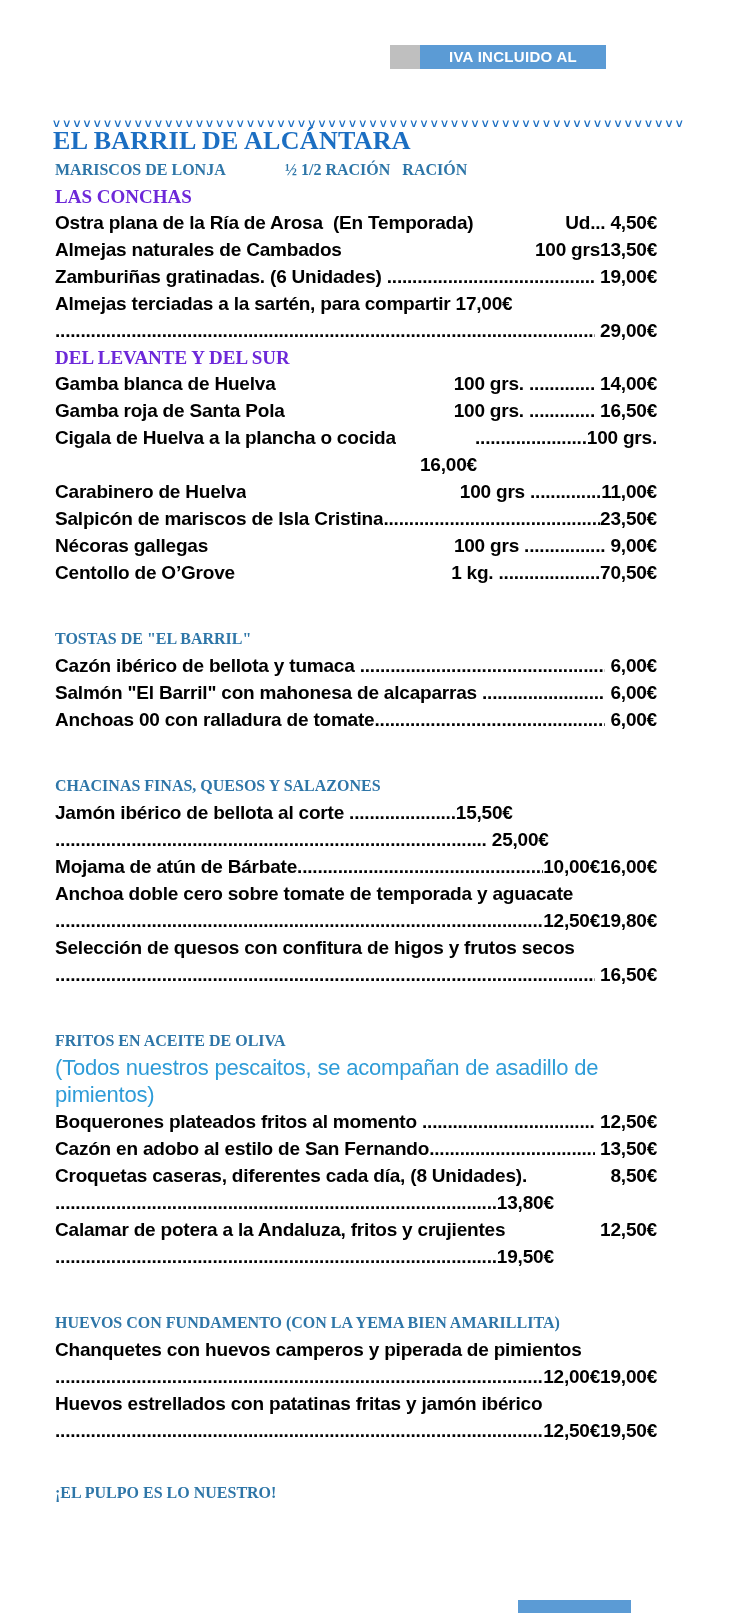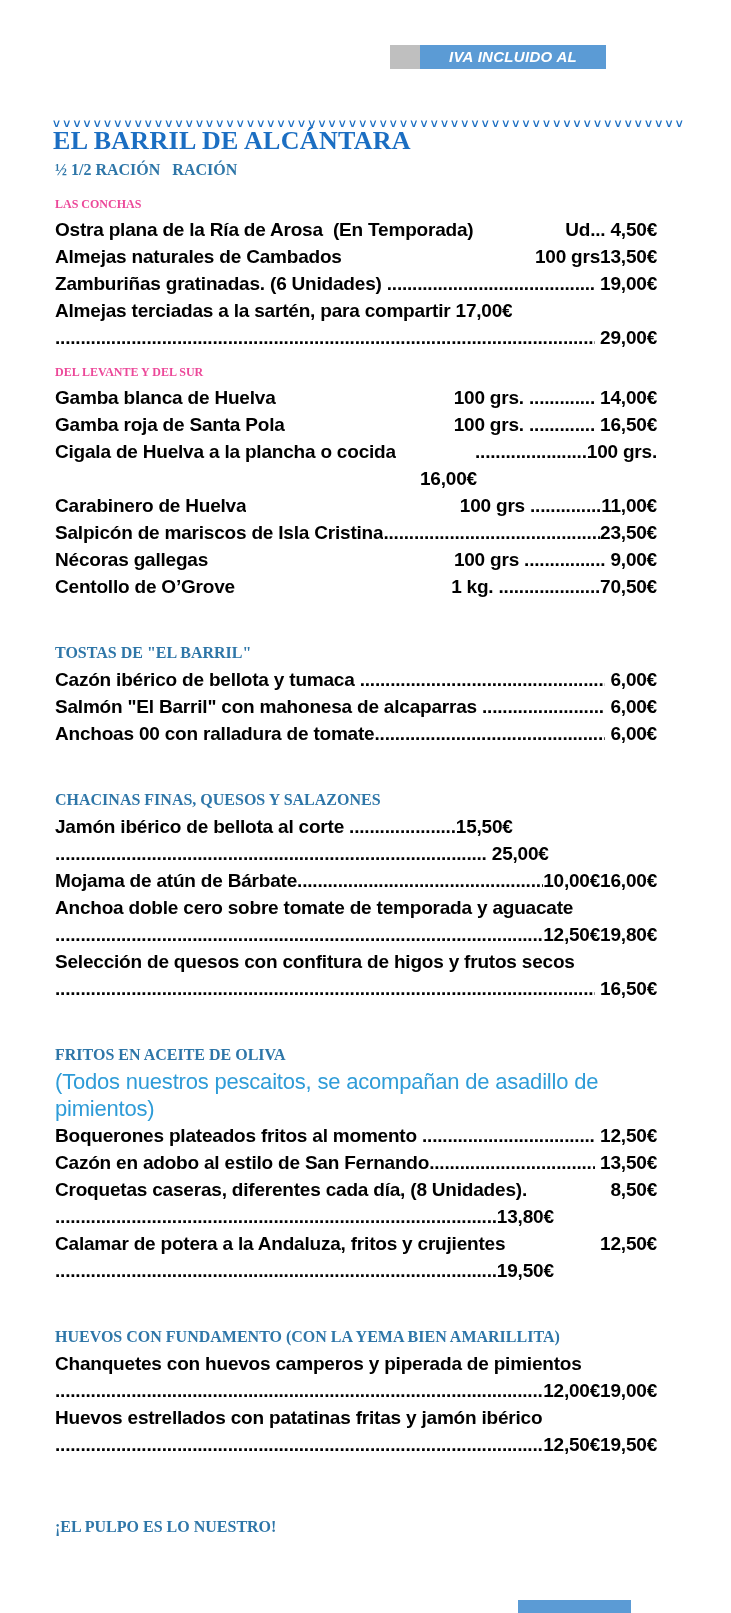--- a/index.html
+++ b/index.html
@@ -1,41 +1,41 @@
 <!DOCTYPE html>
 <html><head>
 <meta charset="utf-8">
 <style>
   html,body{margin:0;padding:0;}
   body{
     width:731px;height:1613px;position:relative;background:#ffffff;
     font-family:"Liberation Sans",sans-serif;overflow:hidden;
   }
   
-  .topbar{position:absolute;top:45px;left:390px;display:flex;height:40px;font-style:italic;}
+  .topbar{position:absolute;top:45px;left:390px;display:flex;height:40px;}
   .topbar .gray{width:30px;height:24px;background:#bfbfbf;}
   .topbar .blue{width:186px;height:24px;background:#5b9bd5;color:#ffffff;
     font-size:15px;font-weight:bold;text-align:center;line-height:24px;letter-spacing:.3px;}
   
   .page-title{position:absolute;top:90px;left:53px;width:640px;
     font-family:"Liberation Serif",serif;font-weight:bold;font-size:26px;
     color:#1b6ec2;letter-spacing:.3px;white-space:nowrap;margin-top:36px;}
   .wave{position:absolute;top:116px;left:53px;width:630px;height:16px;overflow:hidden;
     color:#1b6ec2;font-size:12px;letter-spacing:3.2px;line-height:16px;font-weight:bold;}
   
   .content{position:absolute;top:157px;left:55px;width:602px;}
   .section{margin-top:40px;}
   .section:first-child{margin-top:0;}
-  .section:last-child{margin-top:56px;}
+  .section:last-child{margin-top:36px;}
   .section-head{display:flex;align-items:baseline;
     font-family:"Liberation Serif",serif;font-weight:bold;font-size:16px;
     color:#2e76a8;line-height:26px;white-space:pre;}
   .section-head .st-left{min-width:230px;}
-  .subtitle{font-family:"Liberation Serif",serif;font-weight:bold;font-size:12px;
-    color:#ec4899;line-height:24px;margin-top:9px;white-space:pre;}
+  .subtitle{font-family:"Liberation Serif",serif;font-weight:bold;font-size:19px;
+    color:#6d28d9;line-height:24px;margin-top:2px;white-space:pre;}
   .note{color:#2e9cd8;font-weight:normal;font-size:22px;line-height:27px;
     letter-spacing:-.2px;}
   .line{display:flex;line-height:27px;font-size:19px;font-weight:bold;color:#000;
     letter-spacing:-.2px;overflow:hidden;}
   .line .l{flex:0 1 auto;white-space:pre;overflow:hidden;}
   .line .fill{flex:1 1 0;white-space:pre;overflow:hidden;}
   .line .r{flex:0 0 auto;white-space:pre;}
   .line.indent{padding-left:365px;}
   
   .bottombar{position:absolute;left:518px;top:1600px;width:113px;height:13px;background:#5b9bd5;}
@@ -46,21 +46,21 @@
 <div class="topbar">
   <div class="gray"></div>
   <div class="blue">IVA INCLUIDO AL</div>
 </div>
 
 <div class="page-title">EL BARRIL DE ALCÁNTARA</div>
 <div class="wave">˅˅˅˅˅˅˅˅˅˅˅˅˅˅˅˅˅˅˅˅˅˅˅˅˅˅˅˅˅˅˅˅˅˅˅˅˅˅˅˅˅˅˅˅˅˅˅˅˅˅˅˅˅˅˅˅˅˅˅˅˅˅˅˅˅˅˅˅˅˅˅˅˅˅˅˅˅˅˅˅</div>
 
 <div class="content" id="menu">
     <div class="section">
-      <div class="section-head"><span>½ 1/2 RACIÓN   RACIÓN</span></div>
+      <div class="section-head"><span class="st-left">MARISCOS DE LONJA</span><span>½ 1/2 RACIÓN   RACIÓN</span></div>
       <div class="subtitle">LAS CONCHAS</div>
       <div class="line">
         <span class="l">Ostra plana de la Ría de Arosa  (En Temporada)</span>
         <span class="fill"></span>
         <span class="r">Ud... 4,50€</span>
       </div>
       <div class="line">
         <span class="l">Almejas naturales de Cambados</span>
         <span class="fill"></span>
         <span class="r">100 grs13,50€</span>

